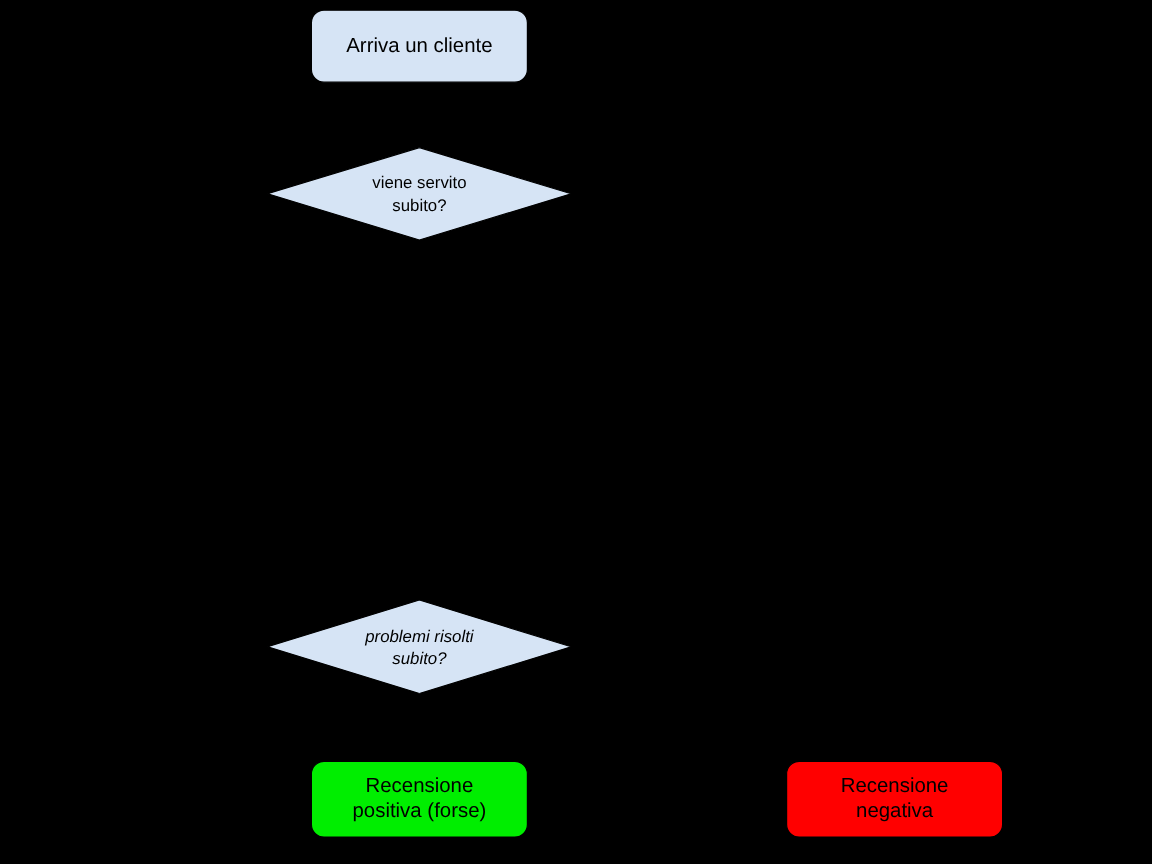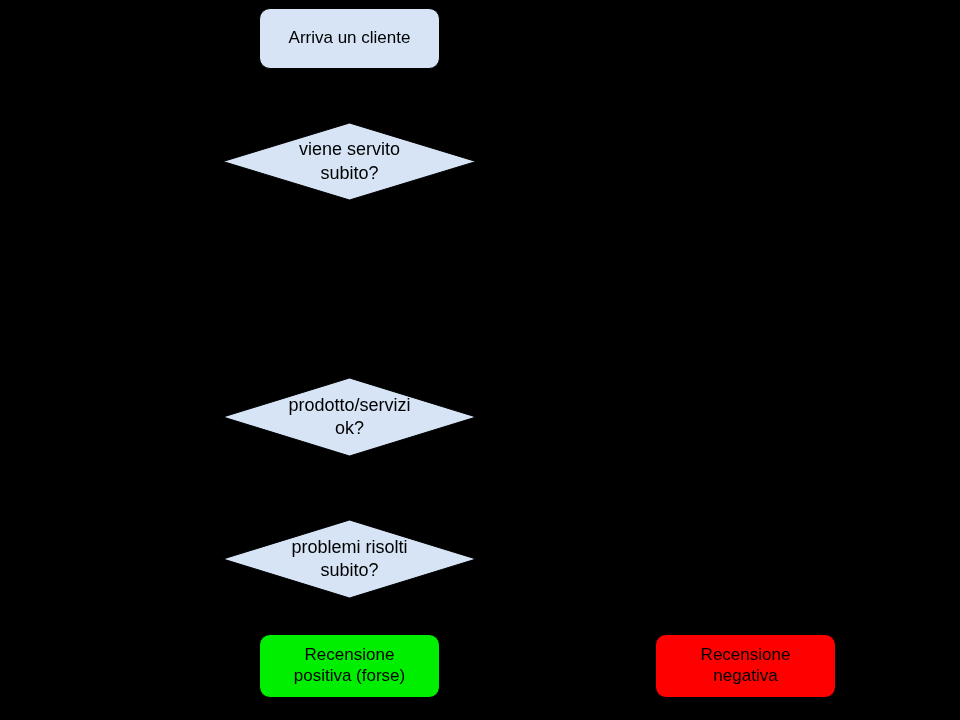--- a/index.html
+++ b/index.html
@@ -58,21 +58,21 @@
     width: 100%;
     height: 100%;
   }
   .diamond-label {
     position: absolute;
     inset: 0;
     display: flex;
     align-items: center;
     justify-content: center;
     text-align: center;
-    font-size: 18px;
+    font-size: 14px;
     line-height: 1.3;
     color: #000000;
     white-space: pre-line;
     user-select: none;
   }
   
   #edges {
     position: absolute;
     left: 0;
     top: 0;
@@ -109,29 +109,22 @@
 
   <div class="diamond-wrap" style="left:223px; top:123px; width:253px; height:77px;">
     <svg class="diamond-shape" viewBox="0 0 253 77" preserveAspectRatio="none" xmlns="http://www.w3.org/2000/svg">
       <polygon points="126.5,0 253,38.5 126.5,77 0,38.5" fill="#d6e4f5" stroke="#000000" stroke-width="1"></polygon>
     </svg>
     <div class="diamond-label">viene servito
 subito?</div>
   </div>
 
 
-  <div class="diamond-wrap" style="left:223px; top:378px; width:253px; height:78px;">
-    <svg class="diamond-shape" viewBox="0 0 253 78" preserveAspectRatio="none" xmlns="http://www.w3.org/2000/svg">
-      <polygon points="126.5,0 253,39 126.5,78 0,39" fill="#d6e4f5" stroke="#000000" stroke-width="1"></polygon>
-    </svg>
-    <div class="diamond-label">prodotto/servizi
-ok?</div>
-  </div>
 
-  <div class="diamond-wrap" style="left:223px; top:520px; width:253px; height:78px;">
+  <div class="diamond-wrap" style="left:223px; top:500px; width:253px; height:78px;font-style:italic;">
     <svg class="diamond-shape" viewBox="0 0 253 78" preserveAspectRatio="none" xmlns="http://www.w3.org/2000/svg">
       <polygon points="126.5,0 253,39 126.5,78 0,39" fill="#d6e4f5" stroke="#000000" stroke-width="1"></polygon>
     </svg>
     <div class="diamond-label">problemi risolti
 subito?</div>
   </div>
 
   <div class="node box good" style="left:259px; top:634px; width:181px; height:64px;">
     <span>Recensione
 positiva (forse)</span>

